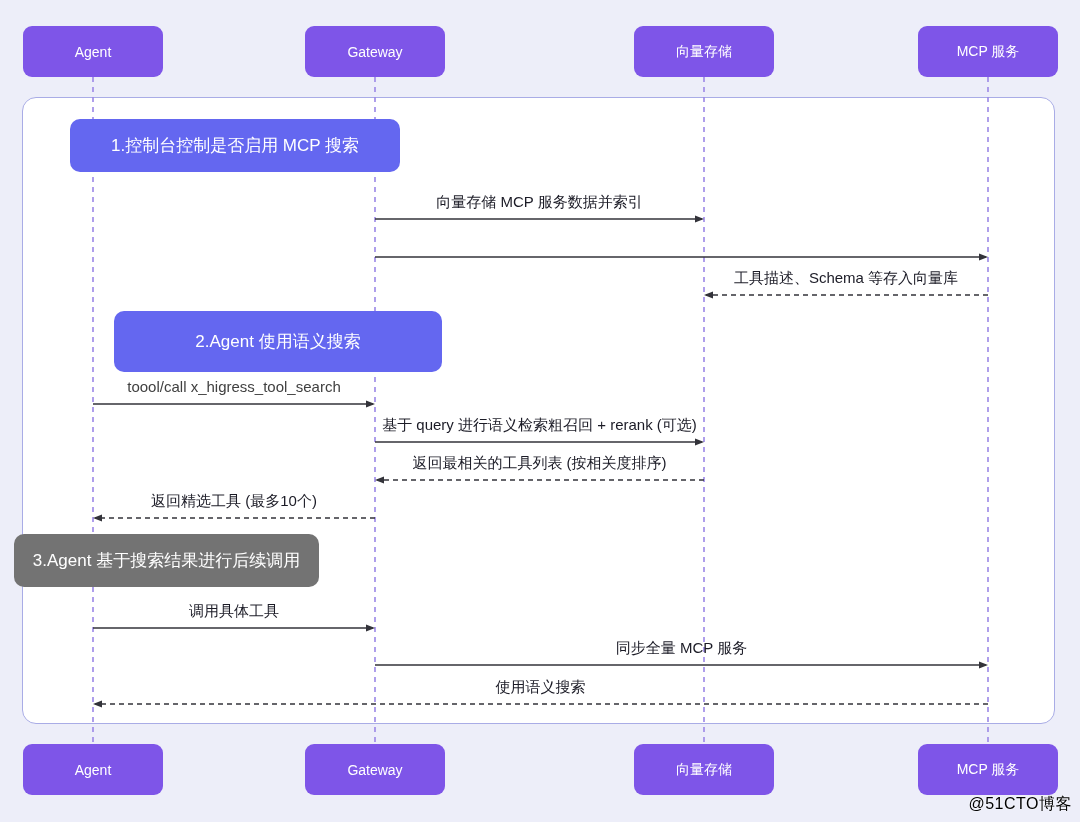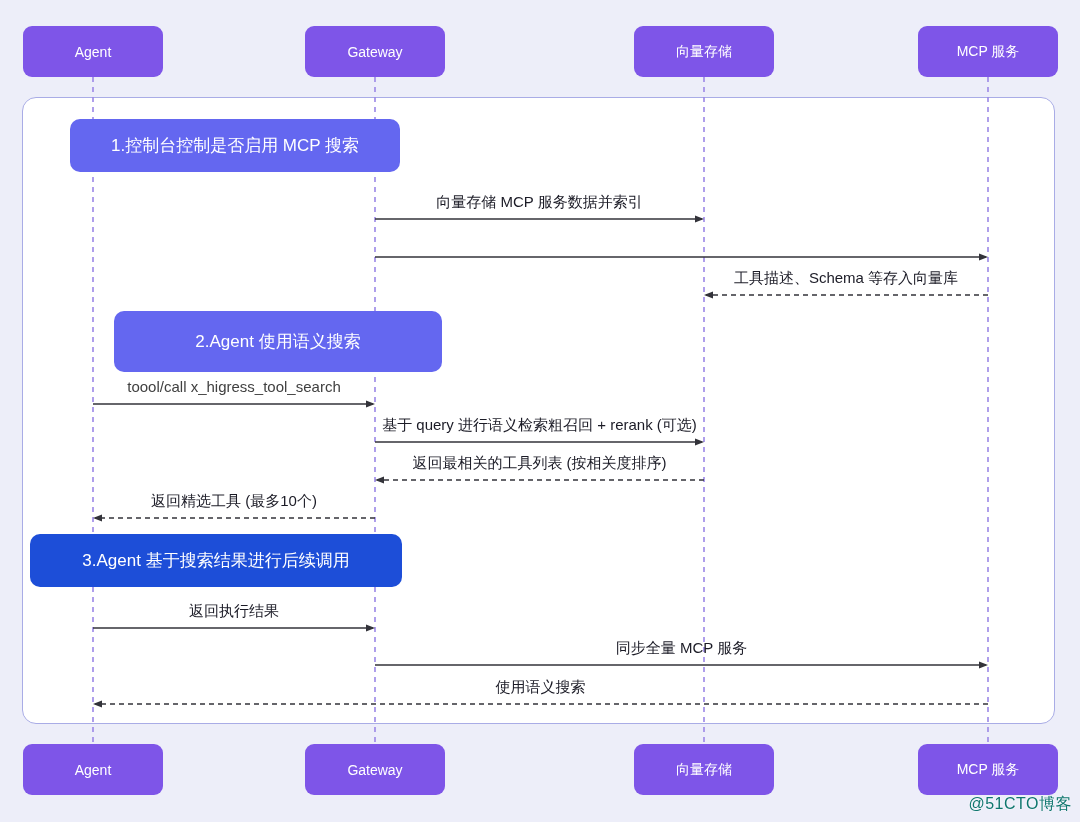--- a/index.html
+++ b/index.html
@@ -51,21 +51,21 @@
     transform:translateX(-50%);
     font-size:15px;
     line-height:20px;
     color:#1b1b26;
     white-space:nowrap;
   }
   .watermark{
     position:absolute;
     right:8px;top:794px;
     font-size:16px;
-    color:#0f766e;
+    color:#000000;
     text-shadow:0 0 2px #ffffff;
     letter-spacing:0.5px;
     white-space:nowrap;
   }
 </style>
 </head>
 <body>
 
 <div id="stage" style="background: rgb(237, 238, 249);">
   <div class="frame"></div>
@@ -95,26 +95,26 @@
       <line x1="988" y1="704" x2="95" y2="704" stroke="#33333a" stroke-width="1.4" stroke-dasharray="5 4"></line>
       <polygon points="93,704 102,700.5 102,707.5" fill="#33333a"></polygon>
     </svg>
   <div class="watermark">@51CTO博客</div>
 <div class="msg-label" style="left: 539.5px; top: 192px; color: rgb(27, 27, 38);">向量存储 MCP 服务数据并索引</div>
     <div class="msg-label" style="left: 846px; top: 268px; color: rgb(27, 27, 38);">工具描述、Schema 等存入向量库</div>
     <div class="msg-label" style="left: 234px; top: 377px; color: #404040;">toool/call x_higress_tool_search</div>
     <div class="msg-label" style="left: 539.5px; top: 415px; color: rgb(27, 27, 38);">基于 query 进行语义检索粗召回 + rerank (可选)</div>
     <div class="msg-label" style="left: 539.5px; top: 453px; color: rgb(27, 27, 38);">返回最相关的工具列表 (按相关度排序)</div>
     <div class="msg-label" style="left: 234px; top: 491px; color: rgb(27, 27, 38);">返回精选工具 (最多10个)</div>
-    <div class="msg-label" style="left: 234px; top: 601px; color: rgb(27, 27, 38);">返回执行结果</div>
+    <div class="msg-label" style="left: 234px; top: 601px; color: rgb(27, 27, 38);">调用具体工具</div>
     <div class="msg-label" style="left: 681.5px; top: 638px; color: rgb(27, 27, 38);">同步全量 MCP 服务</div>
     <div class="msg-label" style="left: 540.5px; top: 677px; color: rgb(27, 27, 38);">使用语义搜索</div>
     <div class="note-box" style="left: 70px; top: 119px; width: 330px; height: 53px; background: rgb(100, 103, 240);">1.控制台控制是否启用 MCP 搜索</div>
     <div class="note-box" style="left: 70px; top: 311px; width: 328px; height: 61px; background: rgb(100, 103, 240); margin-left: 44px;">2.Agent 使用语义搜索</div>
-    <div class="note-box" style="left: 14px; top: 534px; width: 372px; height: 53px; background: #1d4ed8; margin-left: 16px;">3.Agent 基于搜索结果进行后续调用</div>
+    <div class="note-box" style="left: 14px; top: 534px; width: 305px; height: 53px; background: #737373;">3.Agent 基于搜索结果进行后续调用</div>
     <div class="actor-box" style="left: 23px; top: 26px; width: 140px; height: 51px; background: rgb(126, 85, 232); color: rgb(255, 255, 255);">Agent</div>
     <div class="actor-box" style="left: 23px; top: 744px; width: 140px; height: 51px; background: rgb(126, 85, 232); color: rgb(255, 255, 255);">Agent</div>
     <div class="actor-box" style="left: 305px; top: 26px; width: 140px; height: 51px; background: rgb(126, 85, 232); color: rgb(255, 255, 255);">Gateway</div>
     <div class="actor-box" style="left: 305px; top: 744px; width: 140px; height: 51px; background: rgb(126, 85, 232); color: rgb(255, 255, 255);">Gateway</div>
     <div class="actor-box" style="left: 634px; top: 26px; width: 140px; height: 51px; background: rgb(126, 85, 232); color: rgb(255, 255, 255);">向量存储</div>
     <div class="actor-box" style="left: 634px; top: 744px; width: 140px; height: 51px; background: rgb(126, 85, 232); color: rgb(255, 255, 255);">向量存储</div>
     <div class="actor-box" style="left: 918px; top: 26px; width: 140px; height: 51px; background: rgb(126, 85, 232); color: rgb(255, 255, 255);">MCP 服务</div>
     <div class="actor-box" style="left: 918px; top: 744px; width: 140px; height: 51px; background: rgb(126, 85, 232); color: rgb(255, 255, 255);">MCP 服务</div>
   </div>
 

